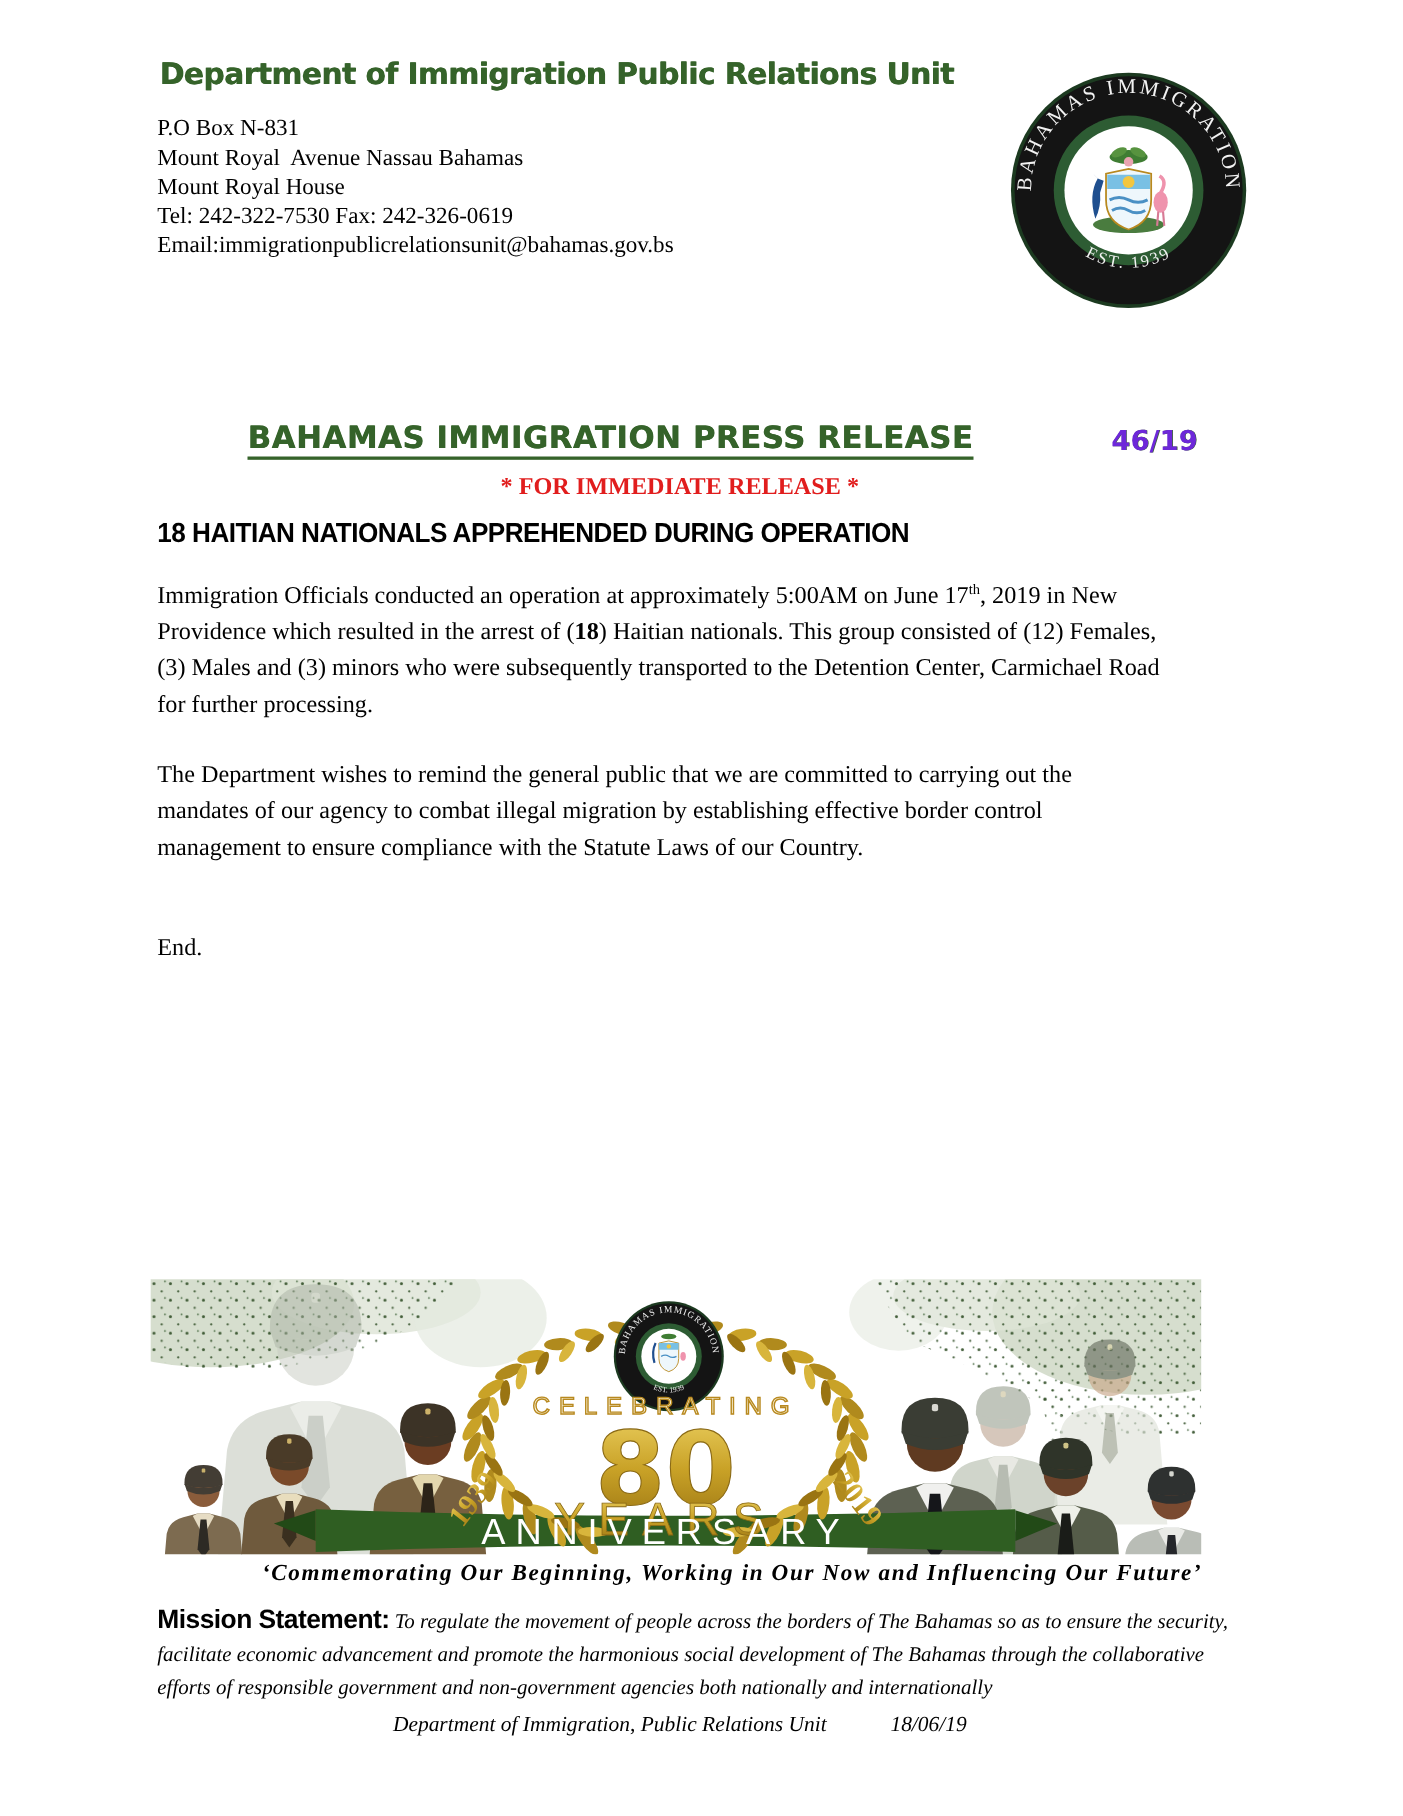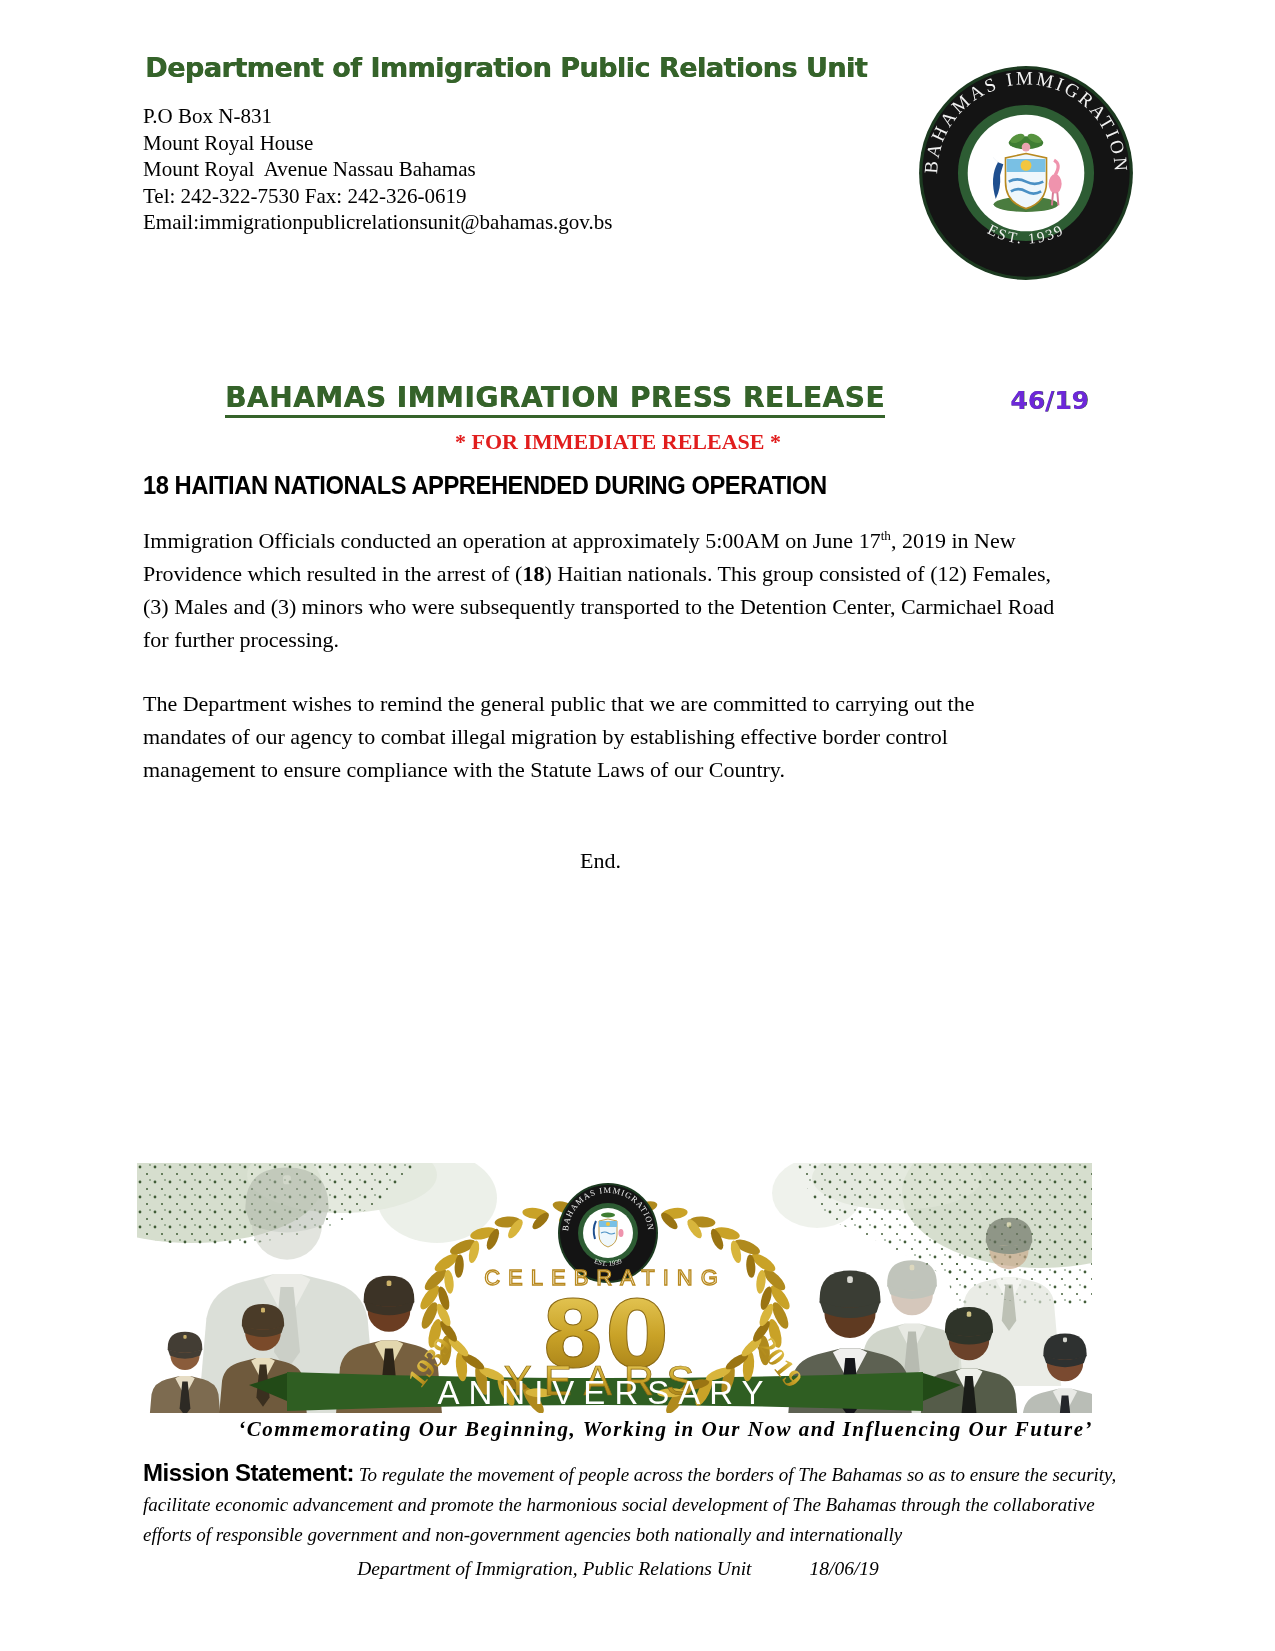--- a/index.html
+++ b/index.html
@@ -26,21 +26,21 @@
   .immediate{position:absolute;left:143px;top:429px;width:950px;text-align:center;
              font-weight:bold;font-size:22px;color:#e11d1d;}
   .headline{position:absolute;left:143px;top:471px;font-family:"Liberation Sans", sans-serif;
             font-weight:bold;font-size:25px;letter-spacing:-0.5px;transform:scaleX(0.95);
             transform-origin:left center;white-space:nowrap;}
 
   
   .body-block{position:absolute;left:143px;top:524px;width:915px;font-size:22px;line-height:33px;}
   .body-block p{margin:0 3px 31px 0;}
   .body-block sup{font-size:60%;line-height:0;vertical-align:super;}
-  .end-line{margin-top:58px;text-align:center;padding-right:0px;}
+  .end-line{margin-top:58px;text-align:left;padding-right:0px;}
 
   
   .banner{position:absolute;left:137px;top:1163px;width:955px;height:250px;}
   .banner svg{width:100%;height:100%;display:block;}
   .o-coat{fill:var(--coat,#666);} .o-shirt{fill:var(--shirt,#ece6d6);} .o-tie{fill:var(--tie,#1d1d22);}
   .o-skin{fill:var(--skin,#8a5a3a);} .o-cap,.o-visor{fill:var(--cap,#333);} .o-badge{fill:var(--badge,#d8c26a);}
 
   .caption{position:absolute;left:143px;top:1417px;width:950px;text-align:right;
            font-style:italic;font-weight:bold;font-size:21px;letter-spacing:1.5px;color:#000000;}
 
@@ -55,21 +55,21 @@
           font-style:italic;font-size:19.5px;}
   .footer .f-date{margin-left:58px;font-style:italic;}
 </style>
 </head>
 <body>
 
 <div class="page">
 
   <div class="org-title">Department of Immigration Public Relations Unit</div>
 
-  <div class="address"><div>P.O Box N-831</div><div>Mount Royal House</div><div>Mount Royal  Avenue Nassau Bahamas</div><div>Tel: 242-322-7530 Fax: 242-326-0619</div><div>Email:immigrationpublicrelationsunit@bahamas.gov.bs</div></div>
+  <div class="address"><div>P.O Box N-831</div><div>Mount Royal  Avenue Nassau Bahamas</div><div>Mount Royal House</div><div>Tel: 242-322-7530 Fax: 242-326-0619</div><div>Email:immigrationpublicrelationsunit@bahamas.gov.bs</div></div>
 
   <div class="seal">
     <svg viewBox="0 0 200 200">
       <defs>
         <path id="arcTop" d="M 18,100 A 82,82 0 0 1 182,100"></path>
         <path id="arcBot" d="M 32,112 A 70,70 0 0 0 168,112"></path>
       </defs>
       <circle cx="100" cy="100" r="99" fill="#1c3a20"></circle>
       <circle cx="100" cy="100" r="96" fill="#141414"></circle>
       <circle cx="100" cy="100" r="63" fill="#2d5c33"></circle>

